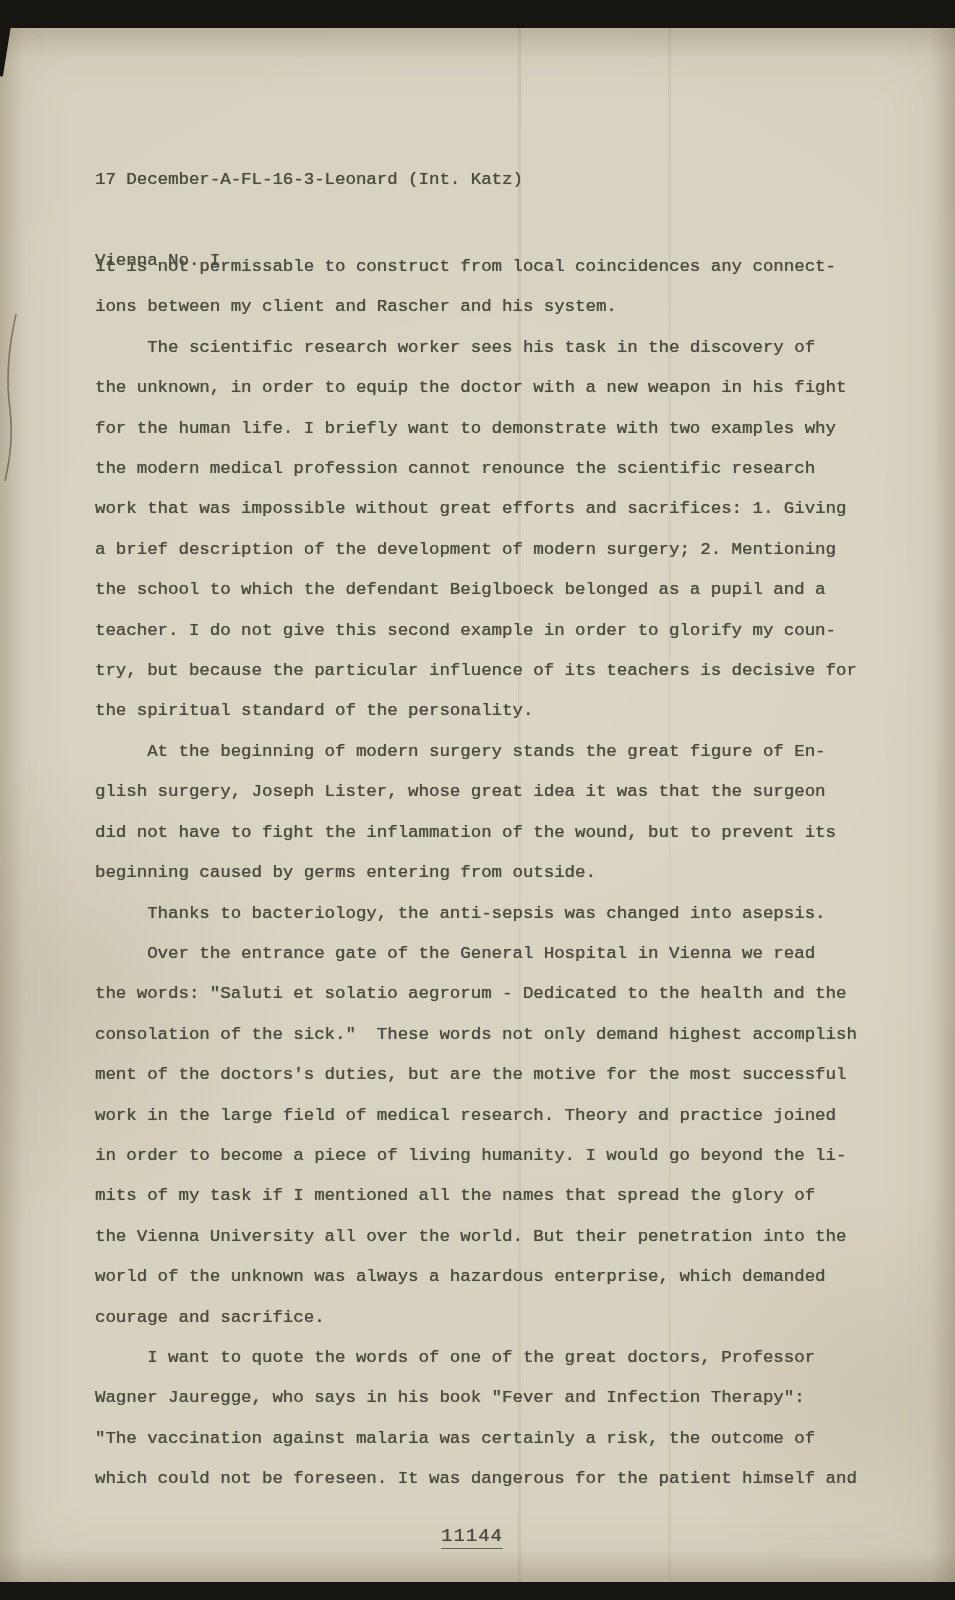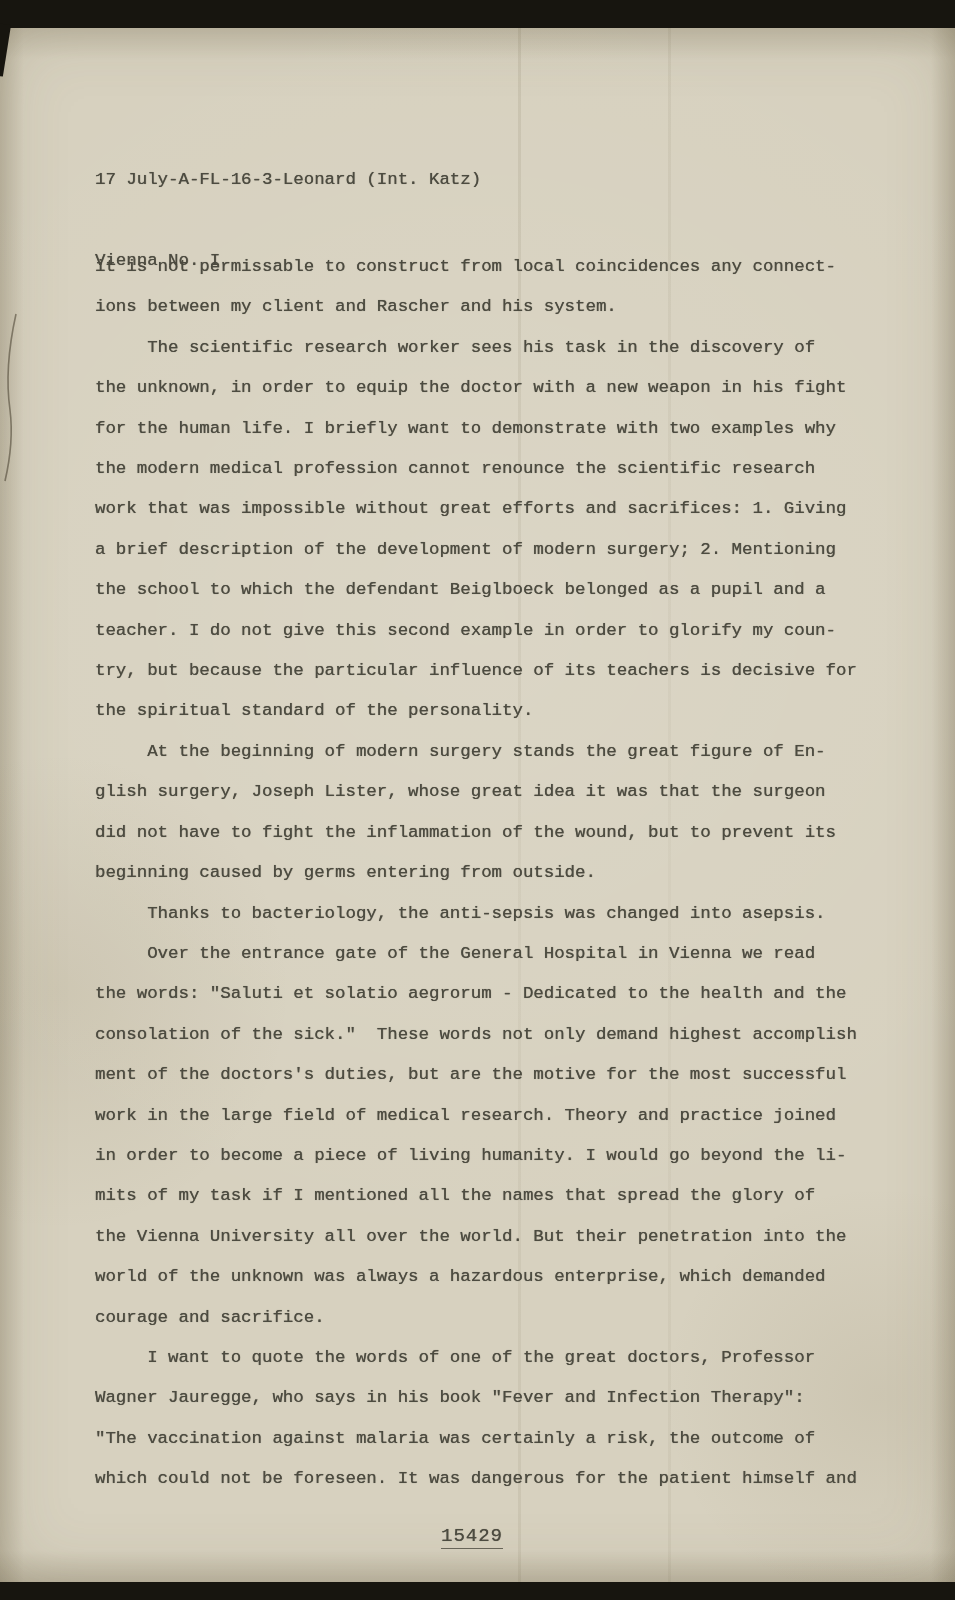--- a/index.html
+++ b/index.html
@@ -74,21 +74,21 @@
   <div class="paper">
     <div class="fold f1"></div>
     <div class="fold f2"></div>
     <div class="corner-notch"></div>
 
     <svg class="crease-svg" width="26" height="175" viewBox="0 0 26 175">
       <path d="M15 4 Q 3 58 9 100 Q 13 132 4 171" stroke="rgba(55,48,32,0.5)" stroke-width="1.6" fill="none"></path>
     </svg>
 
     <div class="doc-header typewritten">
-      <div class="hline">17 July-A-FL-16-3-Leonard (Int. Katz)</div>
+      <div class="hline">17 December-A-FL-16-3-Leonard (Int. Katz)</div>
       <div class="hline">Vienna No. I</div>
     </div>
 
     <div class="doc-body typewritten"><div class="doc-line">it is not permissable to construct from local coincidences any connect-</div><div class="doc-line">ions between my client and Rascher and his system.</div><div class="doc-line">     The scientific research worker sees his task in the discovery of</div><div class="doc-line">the unknown, in order to equip the doctor with a new weapon in his fight</div><div class="doc-line">for the human life. I briefly want to demonstrate with two examples why</div><div class="doc-line">the modern medical profession cannot renounce the scientific research</div><div class="doc-line">work that was impossible without great efforts and sacrifices: 1. Giving</div><div class="doc-line">a brief description of the development of modern surgery; 2. Mentioning</div><div class="doc-line">the school to which the defendant Beiglboeck belonged as a pupil and a</div><div class="doc-line">teacher. I do not give this second example in order to glorify my coun-</div><div class="doc-line">try, but because the particular influence of its teachers is decisive for</div><div class="doc-line">the spiritual standard of the personality.</div><div class="doc-line">     At the beginning of modern surgery stands the great figure of En-</div><div class="doc-line">glish surgery, Joseph Lister, whose great idea it was that the surgeon</div><div class="doc-line">did not have to fight the inflammation of the wound, but to prevent its</div><div class="doc-line">beginning caused by germs entering from outside.</div><div class="doc-line">     Thanks to bacteriology, the anti-sepsis was changed into asepsis.</div><div class="doc-line">     Over the entrance gate of the General Hospital in Vienna we read</div><div class="doc-line">the words: "Saluti et solatio aegrorum - Dedicated to the health and the</div><div class="doc-line">consolation of the sick."  These words not only demand highest accomplish</div><div class="doc-line">ment of the doctors's duties, but are the motive for the most successful</div><div class="doc-line">work in the large field of medical research. Theory and practice joined</div><div class="doc-line">in order to become a piece of living humanity. I would go beyond the li-</div><div class="doc-line">mits of my task if I mentioned all the names that spread the glory of</div><div class="doc-line">the Vienna University all over the world. But their penetration into the</div><div class="doc-line">world of the unknown was always a hazardous enterprise, which demanded</div><div class="doc-line">courage and sacrifice.</div><div class="doc-line">     I want to quote the words of one of the great doctors, Professor</div><div class="doc-line">Wagner Jauregge, who says in his book "Fever and Infection Therapy":</div><div class="doc-line">"The vaccination against malaria was certainly a risk, the outcome of</div><div class="doc-line">which could not be foreseen. It was dangerous for the patient himself and</div></div>
 
-    <div class="page-number typewritten">15429</div>
+    <div class="page-number typewritten">11144</div>
   </div>
 </div>
 
 </body></html>

